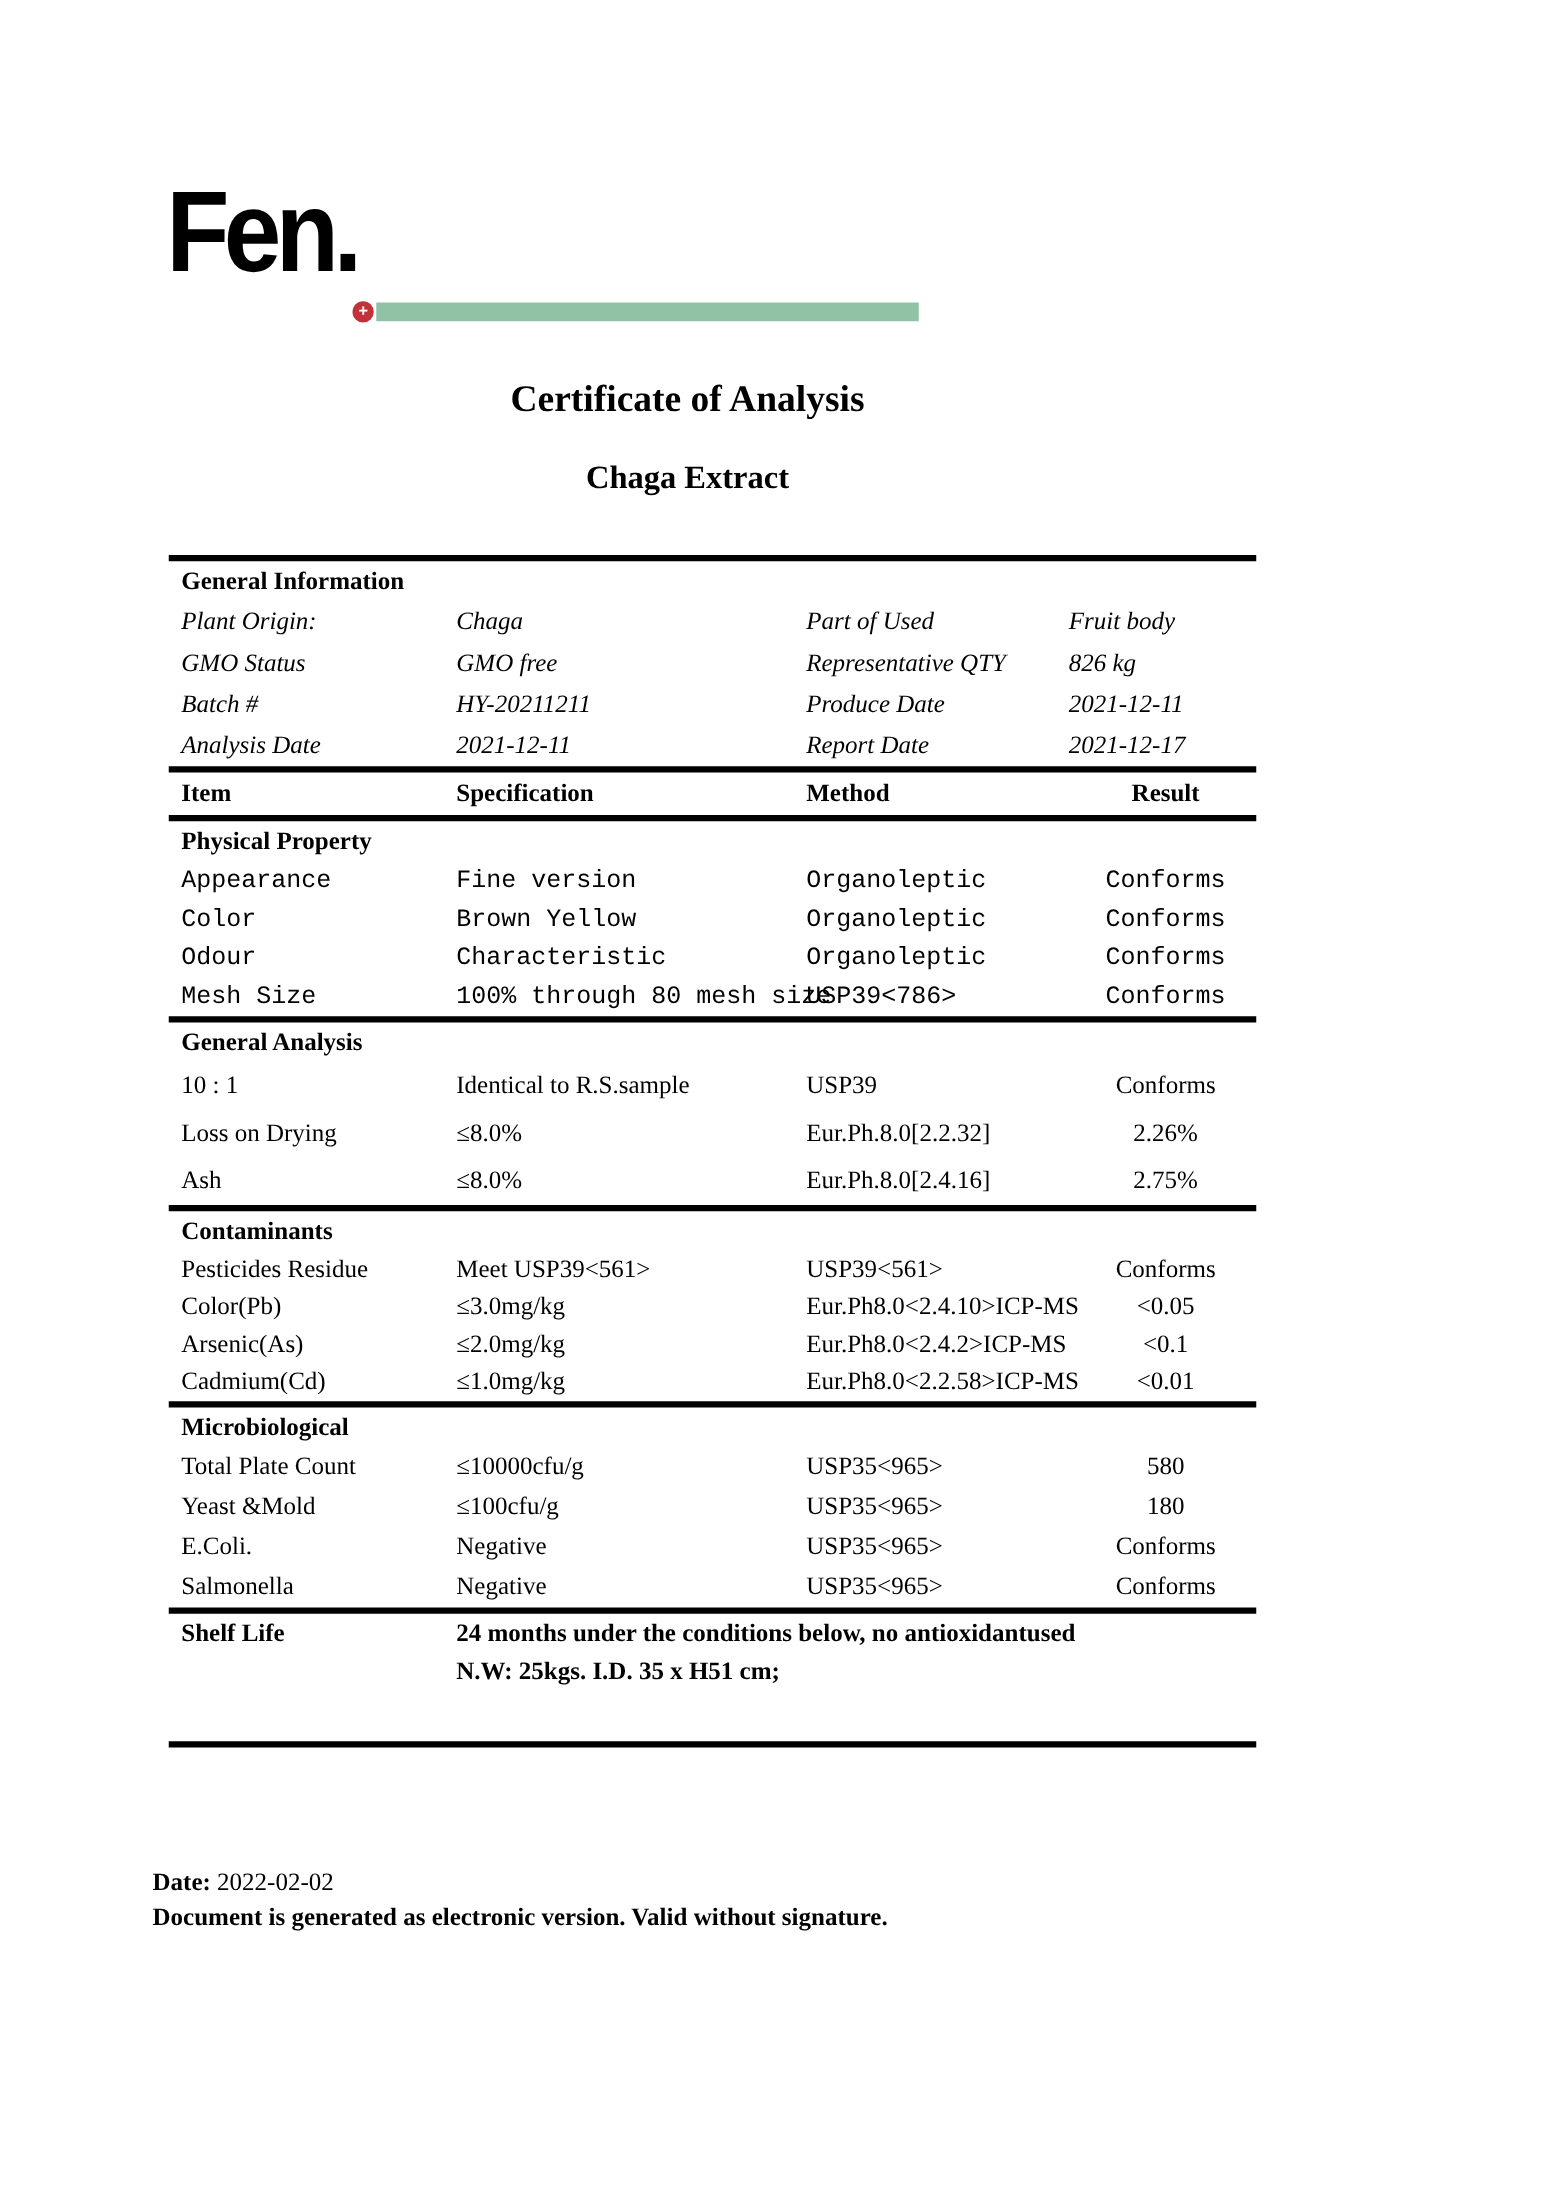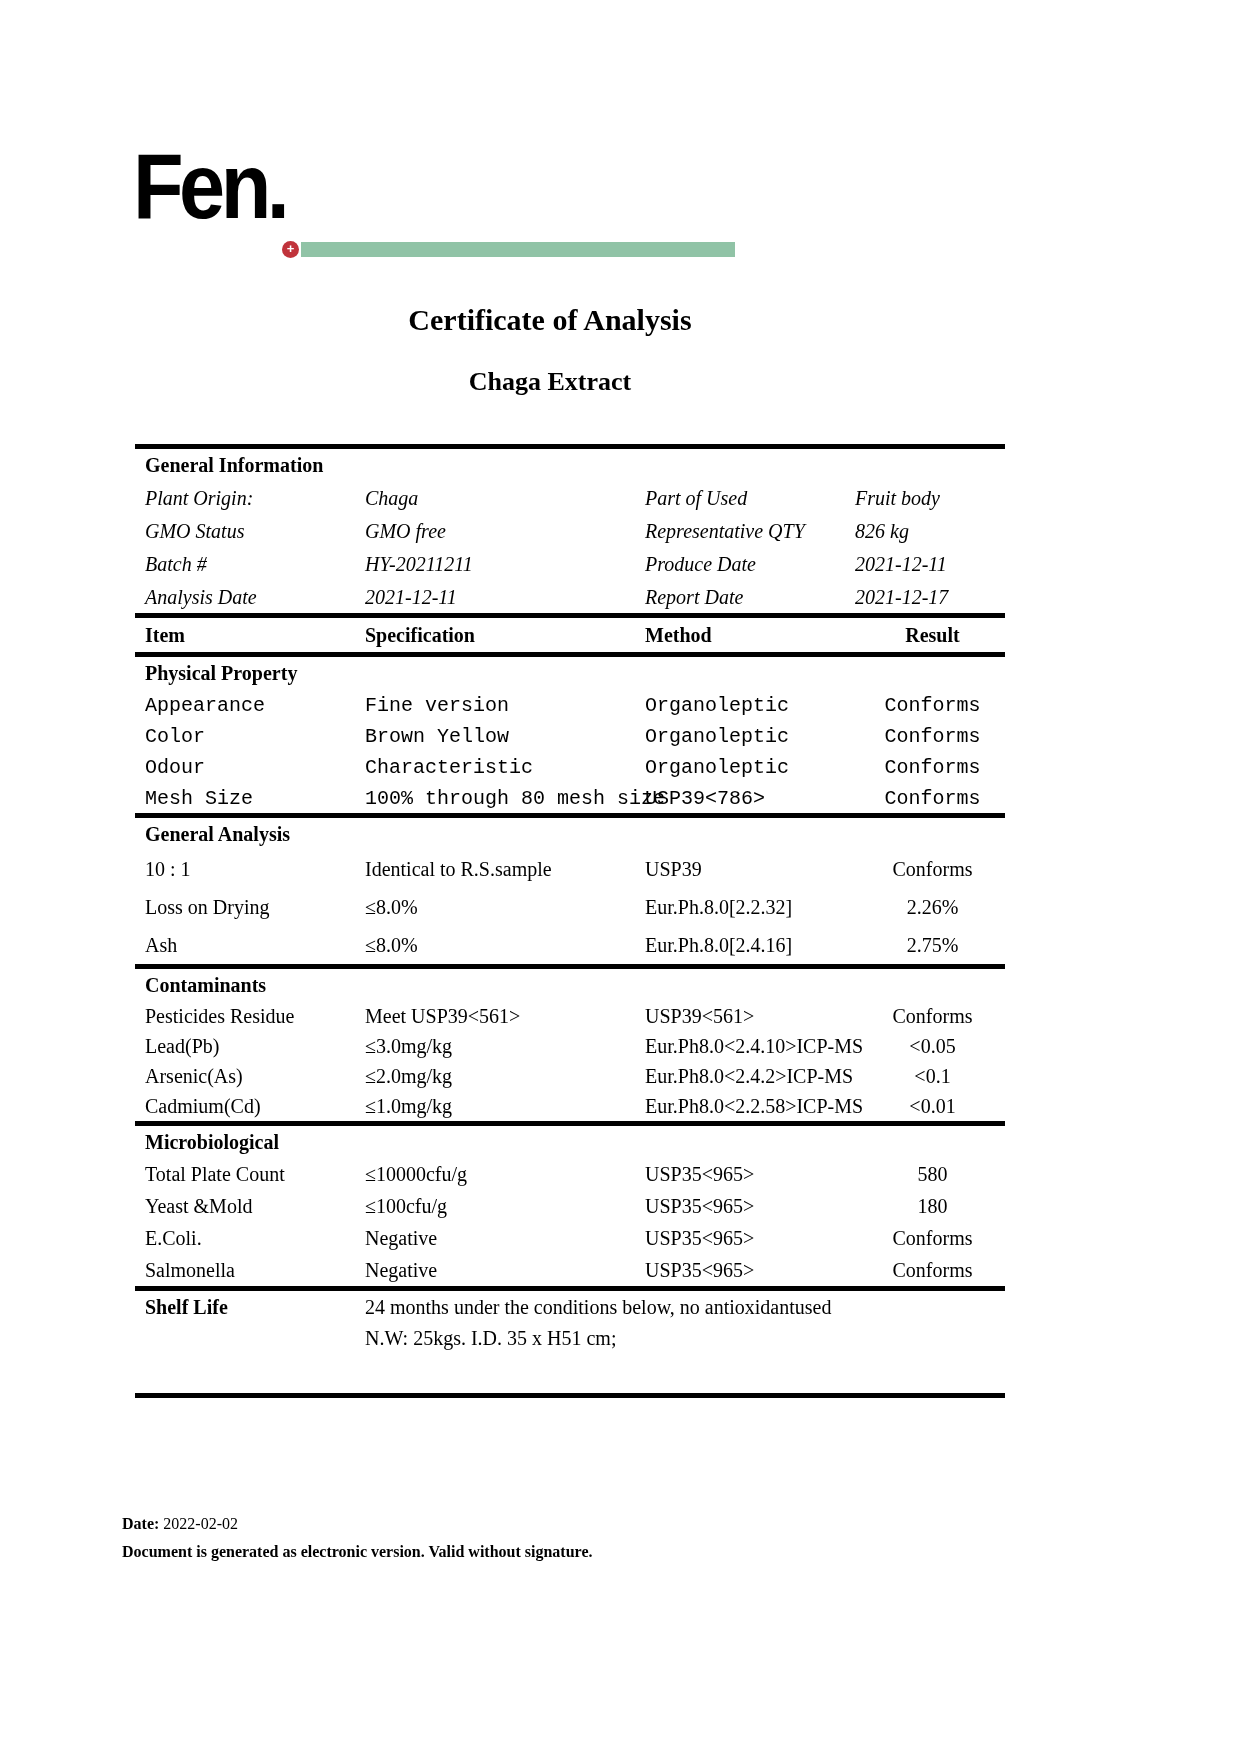--- a/index.html
+++ b/index.html
@@ -42,25 +42,25 @@
   .st-row { height:31px; }
   #header-row { position:relative; height:34px; }
   .trow > div, #header-row > div {
     position:absolute; top:50%; transform:translateY(-50%); white-space:nowrap;
   }
   .c1 { left:10px; }
   .c2 { left:230px; }
   .c3 { left:510px; }
   .c4 { left:725px; width:145px; text-align:center; }
   .c4l { left:720px; }
-  .sv { left:230px; }
+  .sv { left:230px;font-weight:bold; }
   .th { font-weight:bold; }
   .spacer { height:40px; }
   
-  .footer { position:absolute; left:122px; top:1492px; font-size:16px; line-height:28px;margin-top:18px; }
+  .footer { position:absolute; left:122px; top:1492px; font-size:20px; line-height:28px; }
   .b { font-weight:bold; }
 </style>
 </head>
 <body>
 
 <div class="page">
 
   <div class="logo-text">Fen.</div>
   <div class="logo-dot">+</div>
   <div class="logo-bar"></div>
@@ -153,21 +153,21 @@
         </div>
         <div class="rule"></div>
         <div class="sec-heading">Contaminants</div>
         <div class="trow ct-row">
           <div class="c1">Pesticides Residue</div>
           <div class="c2">Meet USP39&lt;561&gt;</div>
           <div class="c3">USP39&lt;561&gt;</div>
           <div class="c4">Conforms</div>
         </div>
         <div class="trow ct-row">
-          <div class="c1">Lead(Pb)</div>
+          <div class="c1">Color(Pb)</div>
           <div class="c2">≤3.0mg/kg</div>
           <div class="c3">Eur.Ph8.0&lt;2.4.10&gt;ICP-MS</div>
           <div class="c4">&lt;0.05</div>
         </div>
         <div class="trow ct-row">
           <div class="c1">Arsenic(As)</div>
           <div class="c2">≤2.0mg/kg</div>
           <div class="c3">Eur.Ph8.0&lt;2.4.2&gt;ICP-MS</div>
           <div class="c4">&lt;0.1</div>
         </div>

